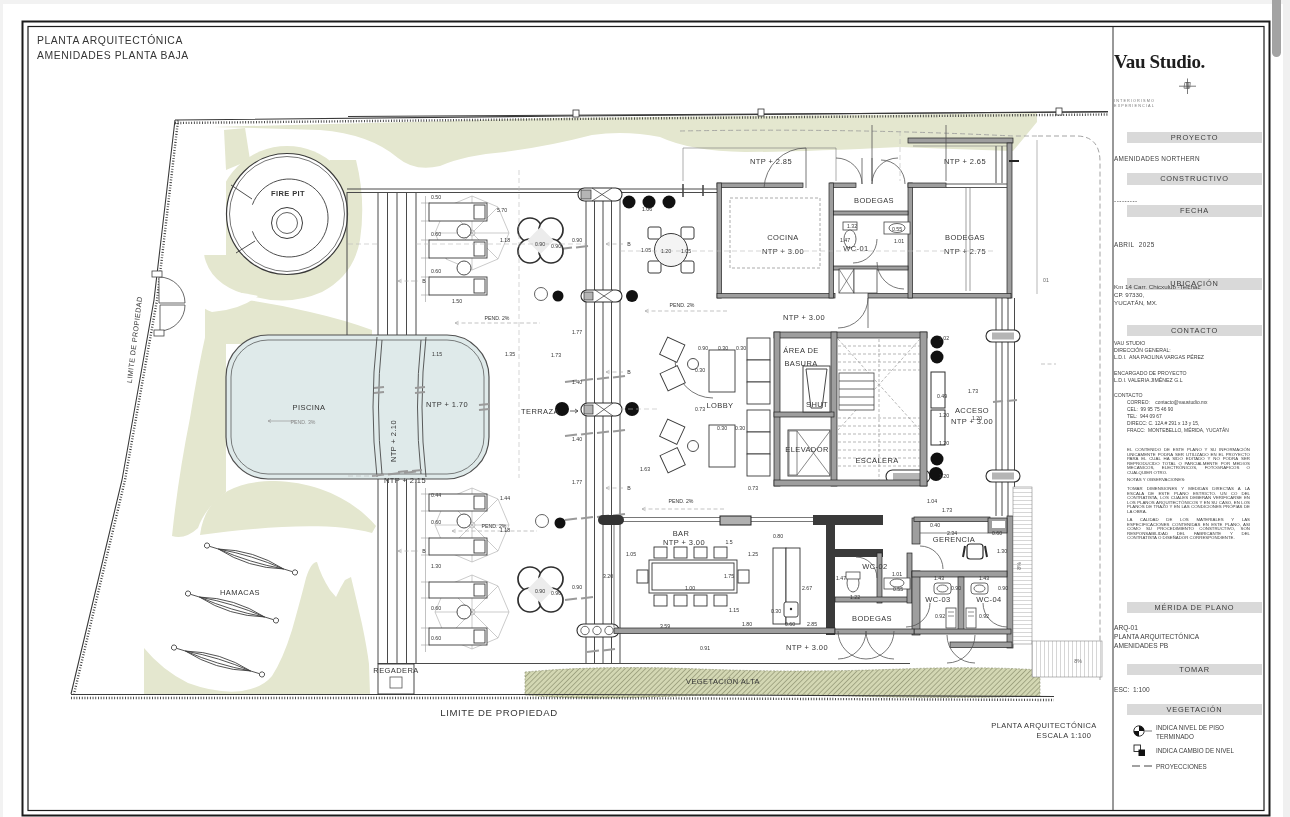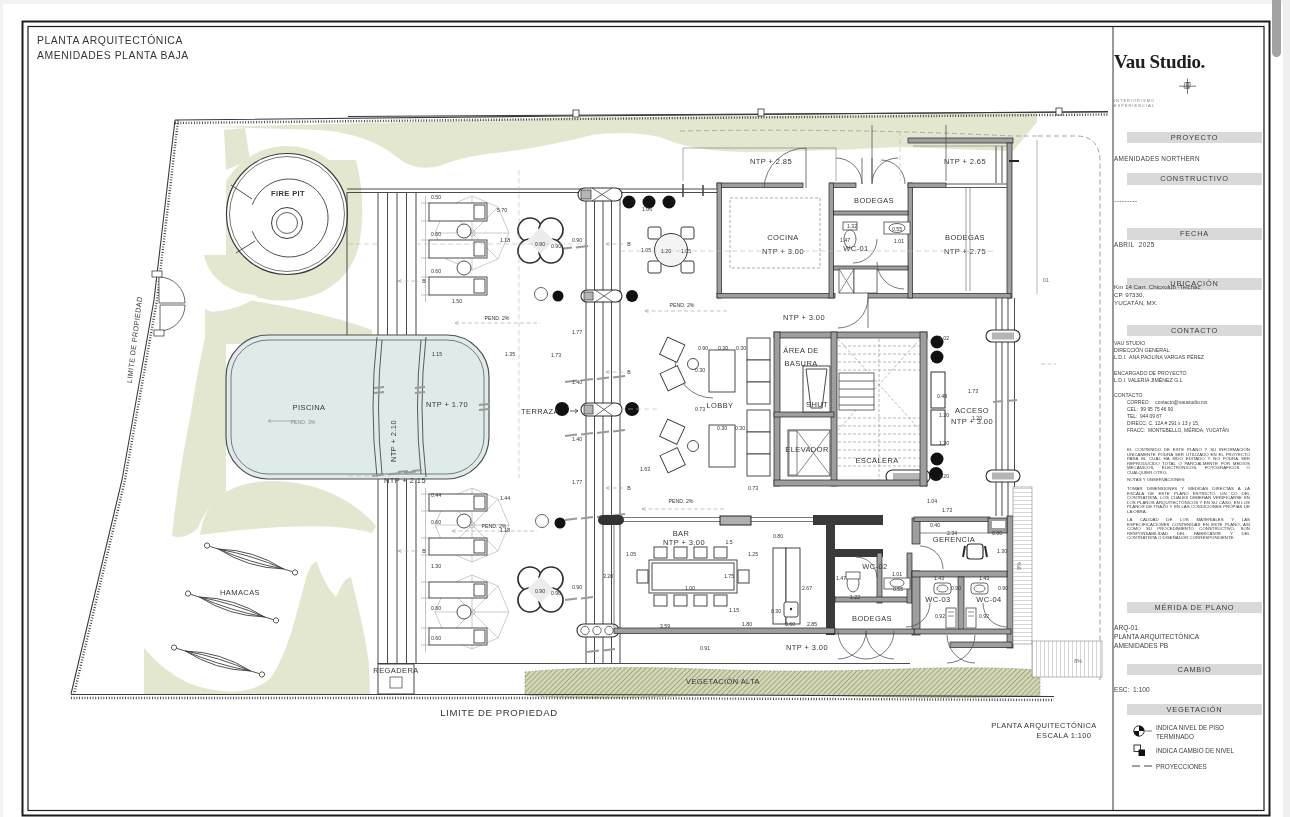--- a/index.html
+++ b/index.html
@@ -613,36 +613,36 @@
 <div class="ct" style="top:51px;font-family:'Liberation Serif',serif;font-size:19px;font-weight:bold;color:#1d1d1d;letter-spacing:-0.3px">Vau Studio.</div>
 <svg class="abs" style="left:1178px;top:77px" width="20" height="19" viewBox="0 0 20 19">
     <path d="M9.5,1.5 L9.5,17 M1,9.2 L18,9.2" stroke="#444" stroke-width="0.7" fill="none"></path>
     <path d="M6.8,5.5 L12.4,5.5 L11.6,11.2 L6,11.2 Z M8.6,5 L8.2,11.8 M10.8,5 L10.4,11.8" stroke="#444" stroke-width="0.6" fill="none"></path>
   </svg>
 <div class="ct" style="top:99px;font-size:3.8px;letter-spacing:1.1px;color:#777;line-height:5px">INTERIORISMO<br>EXPERIENCIAL</div>
 <div class="bar" style="top:131.5px">PROYECTO</div>
 <div class="ct" style="top:155px;font-size:6.4px;letter-spacing:.3px">AMENIDADES NORTHERN</div>
 <div class="bar" style="top:173px">CONSTRUCTIVO</div>
 <div class="ct" style="top:197px;font-size:6.4px;letter-spacing:.5px">---------</div>
-<div class="bar" style="top:228px">FECHA</div>
+<div class="bar" style="top:205px">FECHA</div>
 <div class="ct" style="top:241px;font-size:6.4px;letter-spacing:.4px">ABRIL&nbsp; 2025</div>
 <div class="bar" style="top:278px">UBICACIÓN</div>
 <div class="ct" style="top:283px;font-size:6.2px;line-height:8.2px">Km 14 Carr. Chicxulub -Telchac<br>CP. 97330,<br>YUCATÁN, MX.</div>
 <div class="bar" style="top:324.5px">CONTACTO</div>
 <div class="ct" style="top:339.5px;font-size:5.2px;line-height:7.4px">VAU STUDIO<br>DIRECCIÓN GENERAL:<br>L.D.I.&nbsp; ANA PAOLINA VARGAS PÉREZ</div>
 <div class="ct" style="top:369.5px;font-size:5.2px;line-height:7.4px">ENCARGADO DE PROYECTO<br>L.D.I. VALERIA JIMÉNEZ G.L</div>
 <div class="ct" style="top:391.5px;font-size:5.2px">CONTACTO</div>
 <div class="lt" style="top:398.5px;font-size:4.9px;line-height:7px">CORREO:&nbsp;&nbsp;&nbsp;&nbsp;contacto@vaustudio.mx<br>CEL:&nbsp;&nbsp;99 95 75 46 90<br>TEL:&nbsp;&nbsp;944 09 67<br>DIRECC: C. 12A # 291 x 13 y 15,<br>FRACC:&nbsp;&nbsp;MONTEBELLO, MÉRIDA, YUCATÁN</div>
 <div class="lt" style="top:448px;font-size:4.35px;line-height:4.55px;text-align:justify">EL CONTENIDO DE ESTE PLANO Y SU INFORMACIÓN UNICAMENTE PODRÁ SER UTILIZADO EN EL PROYECTO PARA EL CUAL HA SIDO EDITADO Y NO PODRÁ SER REPRODUCIDO TOTAL O PARCIALMENTE POR MEDIOS MECÁNICOS, ELECTRÓNICOS, FOTOGRÁFICOS O CUALQUIER OTRO.</div>
 <div class="lt" style="top:477px;font-size:4.35px">NOTAS Y OBSERVACIONES:</div>
 <div class="lt" style="top:487px;font-size:4.35px;line-height:4.55px;text-align:justify">TOMAR DIMENSIONES Y MEDIDAS DIRECTAS A LA ESCALA DE ESTE PLANO ESTRICTO. UN CO DEL CONTRATISTA, LOS CUALES DEBERÁN VERIFICARSE EN LOS PLANOS ARQUITECTÓNICOS Y EN SU CASO, EN LOS PLANOS DE TRAZO Y EN LAS CONDICIONES PROPIAS DE LA OBRA.</div>
 <div class="lt" style="top:518px;font-size:4.35px;line-height:4.55px;text-align:justify">LA CALIDAD DE LOS MATERIALES Y LAS ESPECIFICACIONES CONTENIDAS EN ESTE PLANO, ASÍ COMO SU PROCEDIMIENTO CONSTRUCTIVO, SON RESPONSABILIDAD DEL FABRICANTE Y DEL CONTRATISTA O DISEÑADOR CORRESPONDIENTE.</div>
 <div class="bar" style="top:601.5px">MÉRIDA DE PLANO</div>
 <div class="ct" style="top:623px;font-size:6.6px;line-height:9.2px">ARQ-01<br>PLANTA ARQUITECTÓNICA<br>AMENIDADES PB</div>
-<div class="bar" style="top:663.5px">CAMBIO</div>
+<div class="bar" style="top:663.5px">TOMAR</div>
 <div class="ct" style="top:686px;font-size:6.6px">ESC:&nbsp;&nbsp;1:100</div>
 <div class="bar" style="top:703.5px">VEGETACIÓN</div>
 <svg class="abs" style="left:1130px;top:722px" width="130" height="55" viewBox="0 0 130 55">
 <circle cx="9" cy="9" r="5.2" fill="#fff" stroke="#222" stroke-width="0.9"></circle>
 <path d="M9,9 L9,3.8 A5.2,5.2 0 0 1 14.2,9 Z M9,9 L9,14.2 A5.2,5.2 0 0 1 3.8,9 Z" fill="#111"></path>
 <line x1="15" y1="9" x2="22" y2="9" stroke="#444" stroke-width="0.7"></line>
 <rect x="4" y="23" width="6.5" height="6.5" fill="#fff" stroke="#222" stroke-width="0.9"></rect>
 <rect x="8.5" y="27.5" width="6.5" height="6.5" fill="#111"></rect>
 <path d="M2,44 L10,44 M14,44 L22,44" stroke="#444" stroke-width="1.1"></path>
 </svg>

